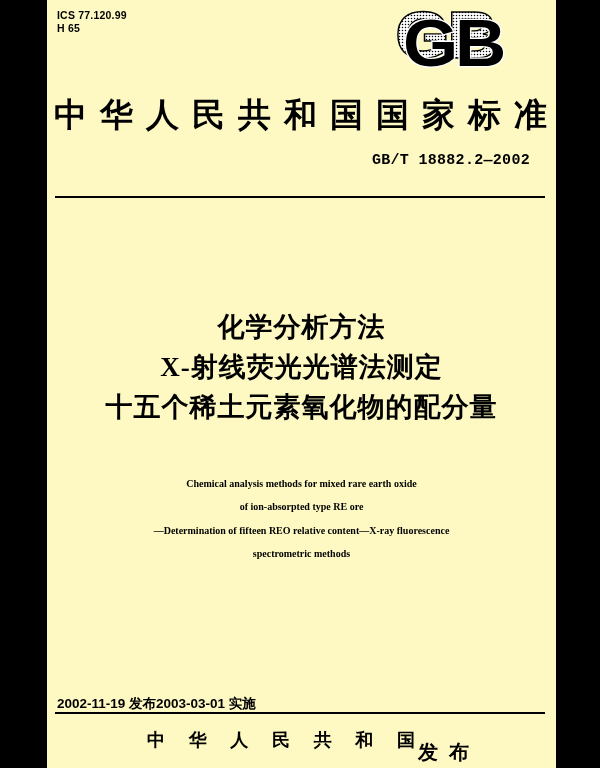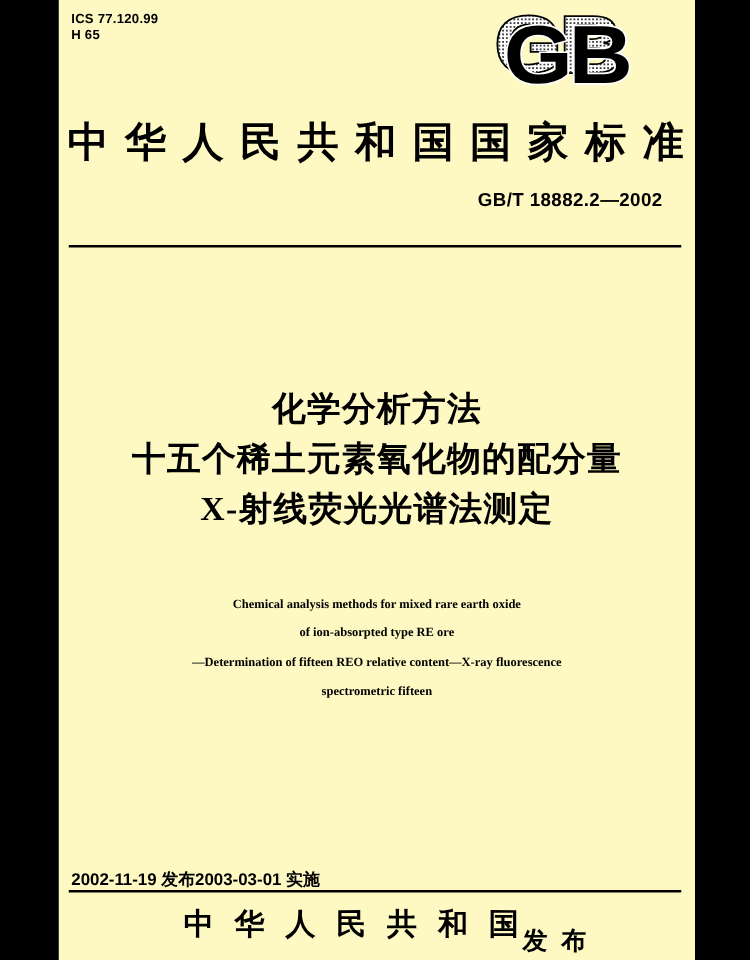--- a/index.html
+++ b/index.html
@@ -21,21 +21,21 @@
   .gb-logo { position:absolute; left:392px; top:5px; }
 
   .std-title {
     position:absolute; left:47px; top:94px; width:509px;
     font-size:33px; font-weight:bold; letter-spacing:13px; padding-left:7px;
     text-align:center; white-space:nowrap; line-height:42px;
   }
 
   .std-number {
     position:absolute; top:152px; right:70px;
-    font-family:Liberation Sans, sans-serif; font-weight:bold;
+    font-family:Liberation Mono, monospace; font-weight:bold;
     font-size:15px; letter-spacing:0.3px; white-space:nowrap;
   }
 
   .rule { position:absolute; left:55px; width:490px; height:2px; background:#000; }
   .rule.top    { top:196px; }
   .rule.bottom { top:712px; }
 
   .cn-title {
     position:absolute; left:47px; top:307px; width:509px;
     text-align:center; font-weight:bold; font-size:27px; line-height:40px;
@@ -49,21 +49,21 @@
 
   .dates-row {
     position:absolute; left:57px; top:696px; width:488px;
     display:flex; justify-content:flex-start;
     font-family:"Liberation Sans", sans-serif; font-size:13.5px;
     font-weight:bold; line-height:15px;
   }
 
   .issuer {
     position:absolute; left:147px; top:733px; width:268px;
-    font-weight:bold; font-size:24px; line-height:15px; white-space:nowrap;
+    font-weight:bold; font-size:18px; line-height:15px; white-space:nowrap;
   }
   .issuer .l1 { text-align:justify; text-align-last:justify; white-space:normal; }
   .issuer .l2 { letter-spacing:4.7px; }
 
   .release-label {
     position:absolute; left:418px; top:739px;
     font-weight:bold; font-size:20px; letter-spacing:3px; white-space:nowrap;
   }
 </style>
 </head>
@@ -93,29 +93,29 @@
   </svg>
 
   <div class="std-title">中华人民共和国国家标准</div>
 
   <div class="std-number">GB/T 18882.2—2002</div>
 
   <div class="rule top"></div>
 
   <div class="cn-title">
     <div>化学分析方法</div>
+    <div>X-射线荧光光谱法测定</div>
     <div>十五个稀土元素氧化物的配分量</div>
-    <div>X-射线荧光光谱法测定</div>
   </div>
 
   <div class="en-title">
     <div>Chemical analysis methods for mixed rare earth oxide</div>
     <div>of ion-absorpted type RE ore</div>
     <div>—Determination of fifteen REO relative content—X-ray fluorescence</div>
-    <div>spectrometric fifteen</div>
+    <div>spectrometric methods</div>
   </div>
 
   <div class="dates-row">
     <span>2002-11-19 发布</span>
     <span>2003-03-01 实施</span>
   </div>
 
   <div class="rule bottom"></div>
 
   <div class="issuer">

